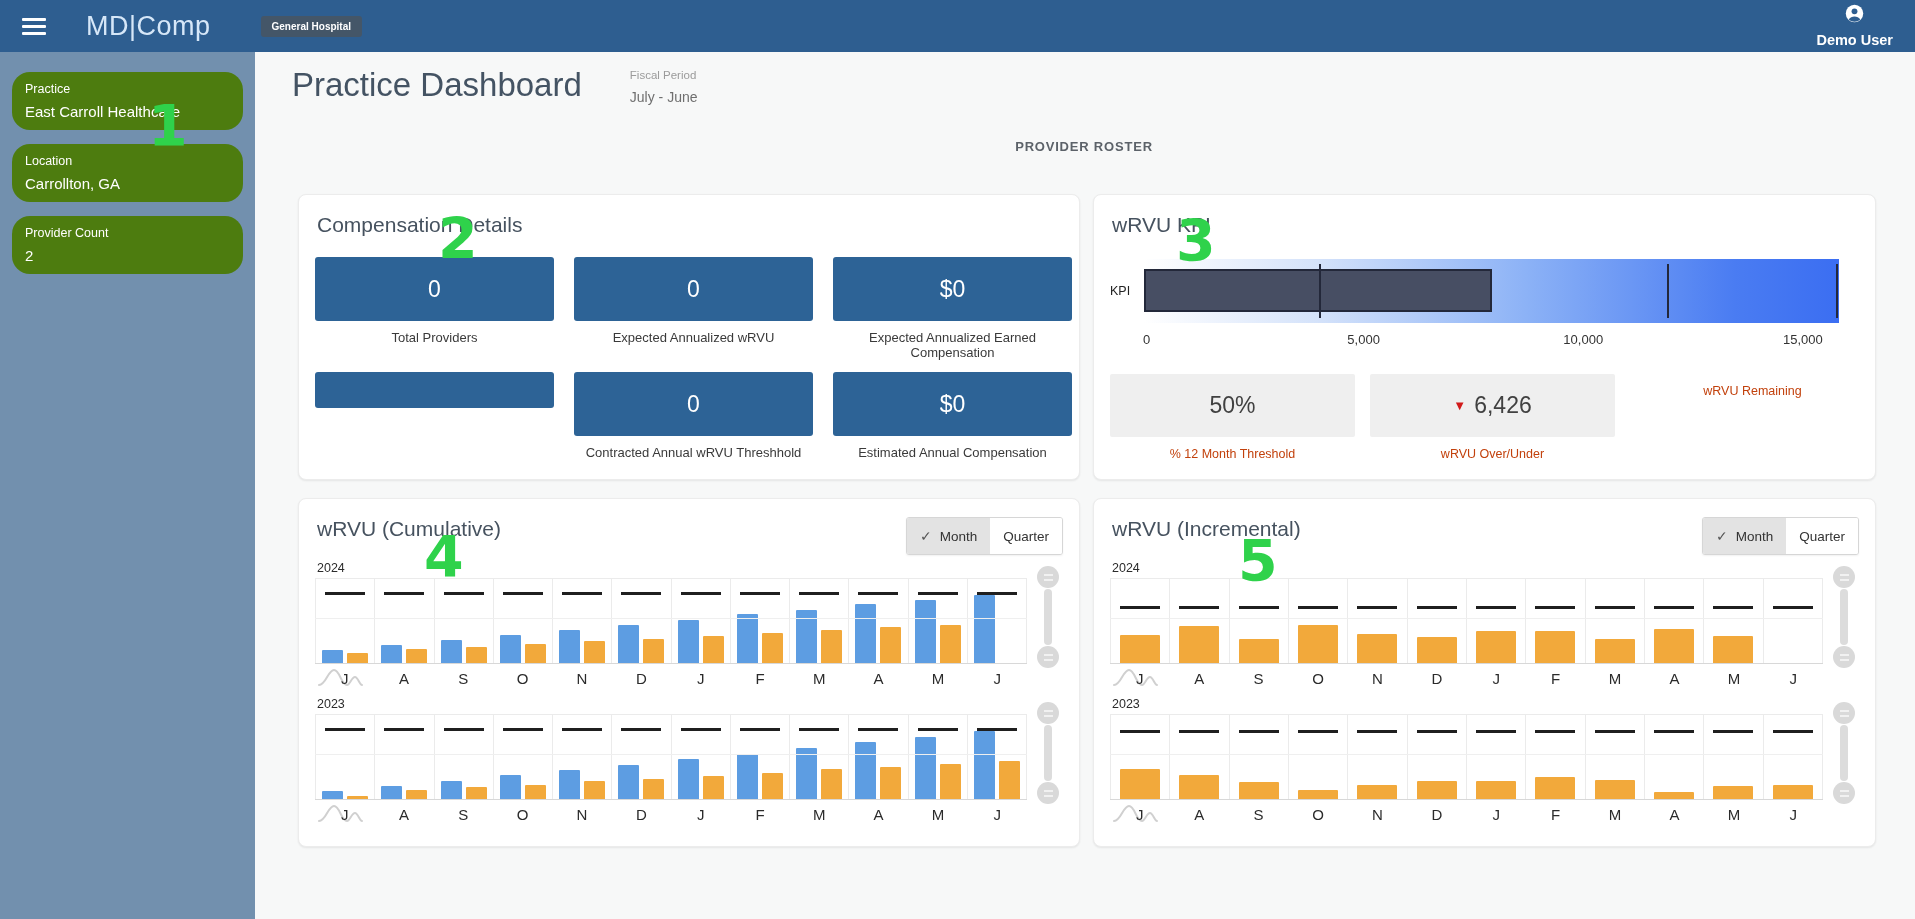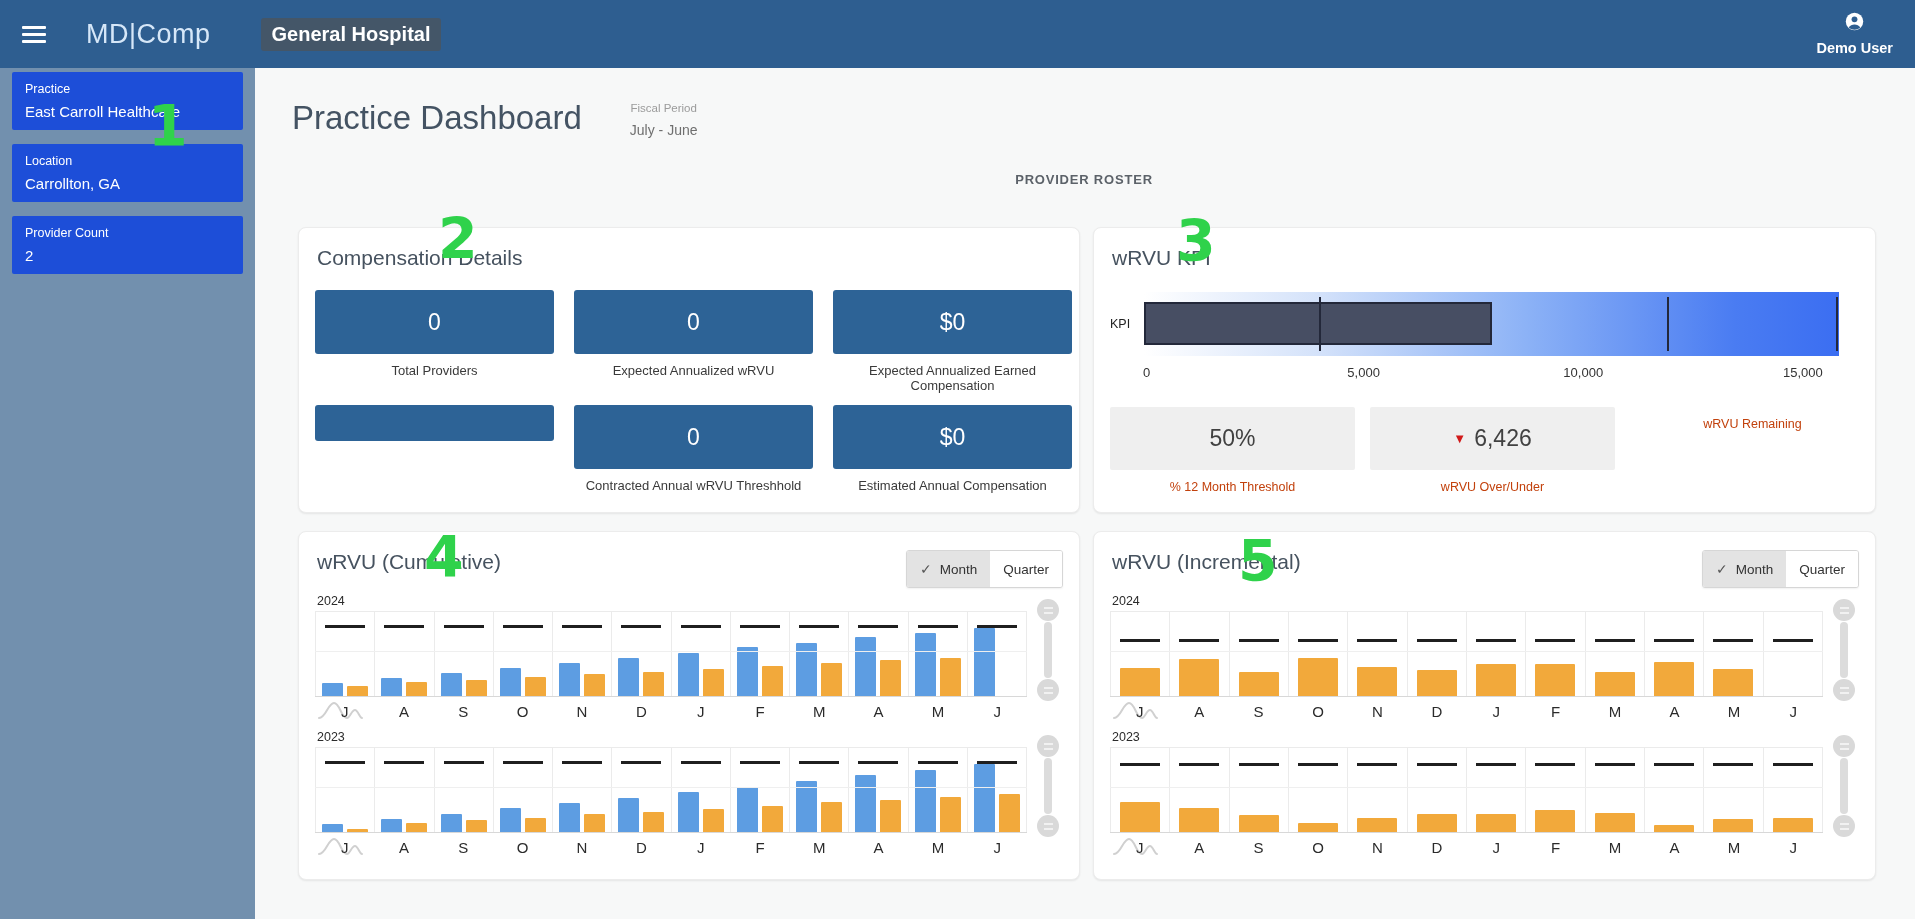--- a/index.html
+++ b/index.html
@@ -3,40 +3,40 @@
 <meta charset="utf-8">
 <style>
   * { box-sizing: border-box; }
   html,body { margin:0; padding:0; }
   body {
     width:1915px; height:919px; position:relative; overflow:hidden;
     font-family:"Liberation Sans", sans-serif; background:#f7f8f8;
   }
   
   .navbar {
-    position:absolute; top:0; left:0; right:0; height:68px; background:#2e5e90;
+    position:absolute; top:0; left:0; right:0; height:52px; background:#2e5e90;
     display:flex; align-items:center; padding:0 22px; z-index:5;
   }
   .hamburger { width:24px; height:17px; display:flex; flex-direction:column; justify-content:space-between;
     background:none; border:none; padding:0; cursor:pointer; margin-right:40px; }
   .hamburger span { height:3px; background:#fff; border-radius:1px; }
   .brand { color:#d6e7f8; font-size:27px; letter-spacing:.5px; margin-right:50px; }
-  .badge { background:rgba(72,85,97,.85); color:#fff; font-size:20px; font-weight:700;
+  .badge { background:rgba(72,85,97,.85); color:#fff; font-size:10px; font-weight:700;
     padding:5px 11px; border-radius:3px; }
   .user { margin-left:auto; display:flex; align-items:center; gap:9px; color:#fff;
     font-weight:700; font-size:14.5px; cursor:pointer;flex-direction:column; }
   
   .sidebar { position:absolute; top:52px; left:0; width:255px; bottom:0; background:#7290ae;
     padding:20px 12px; display:flex; flex-direction:column; gap:14px; }
-  .side-card { background:#1d4ed8; border-radius:2px; padding:10px 13px; color:#fff; min-height:58px; cursor:pointer; }
+  .side-card { background:#4d7c0f; border-radius:18px; padding:10px 13px; color:#fff; min-height:58px; cursor:pointer; }
   .side-label { font-size:12.5px; margin-bottom:7px; }
   .side-value { font-size:15px; }
   
   .main { position:absolute; left:255px; top:52px; right:0; bottom:0; background:#f7f8f8; }
-  .page-header { display:flex; align-items:flex-start; padding:47px 39px 0 37px;text-align:center; }
+  .page-header { display:flex; align-items:flex-start; padding:14px 39px 0 37px; }
   .page-title { margin:0; font-size:33px; font-weight:400; color:#445363; }
   .fiscal { margin-left:48px; margin-top:3px; }
   .fiscal-label { font-size:11.5px; color:#9b9b9b; margin-bottom:8px; }
   .fiscal-value { font-size:14px; color:#6f6f6f; }
   .tabs { display:flex; margin:24px 39px 0 37px; }
   .tab { flex:1; text-align:center; font-size:13px; font-weight:700; letter-spacing:.8px;
     color:#5c6269; padding:10px 0 14px; cursor:pointer; }
   .tab.active { color:#2a5d8e; border-bottom:2px solid #33618e; }
   .cards { display:grid; grid-template-columns:782px 783px; grid-template-rows:286px 349px;
     gap:18px 13px; padding:26px 39px 0 43px; }

